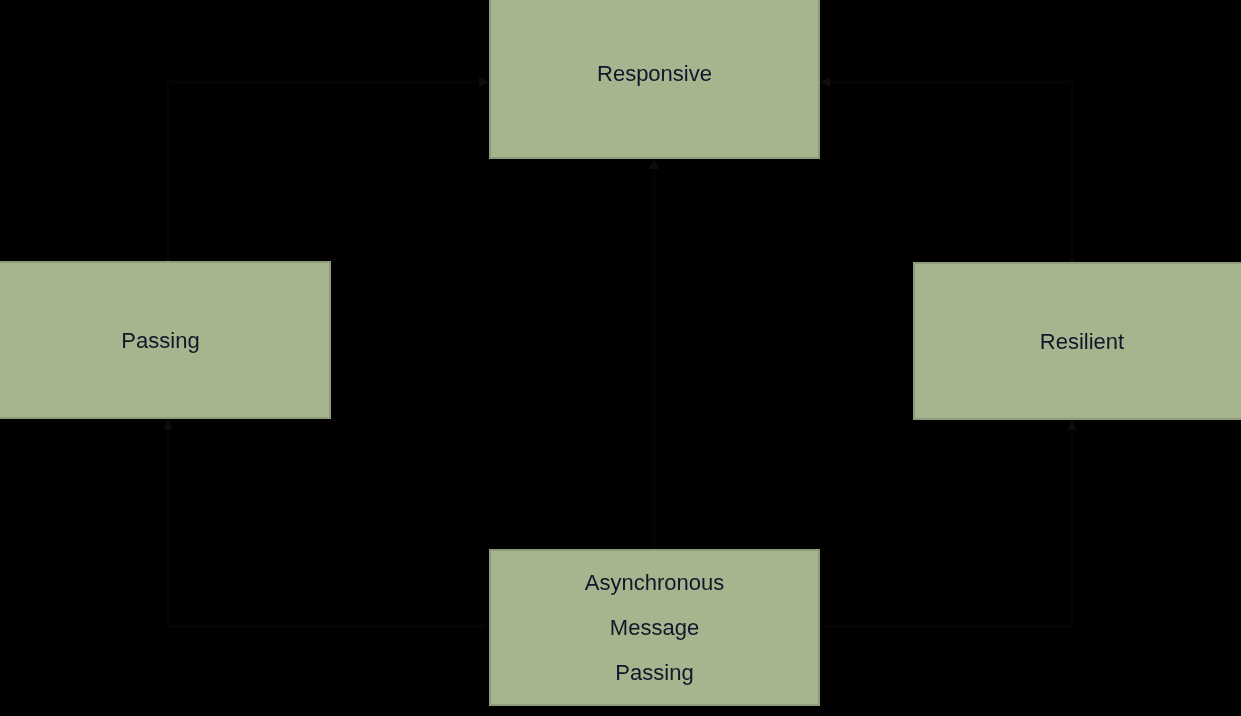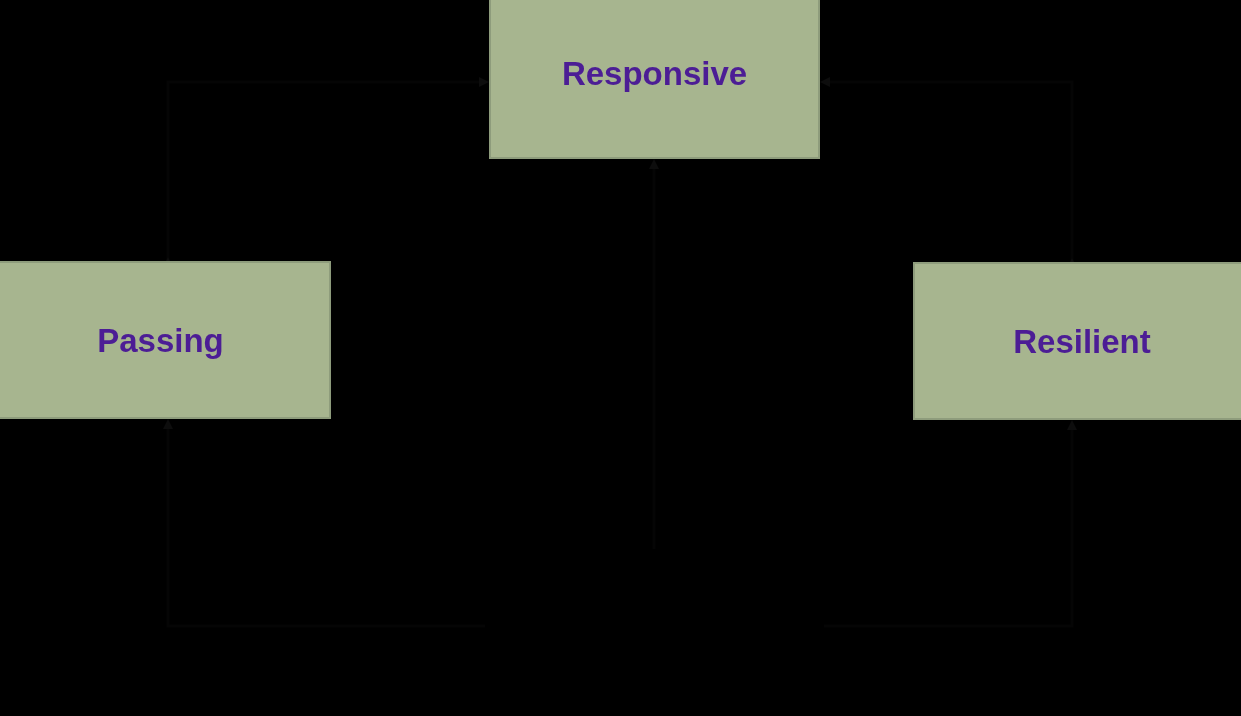--- a/index.html
+++ b/index.html
@@ -22,24 +22,24 @@
     position: absolute;
     box-sizing: border-box;
     background: #a7b58f;
     border: 2px solid #8e9c7c;
     display: flex;
     align-items: center;
     justify-content: center;
     text-align: center;
   }
   .node-label {
-    color: #4c1d95;
-    font-size: 33px;
+    color: #0f172a;
+    font-size: 22px;
     line-height: 45px;
-    font-weight: 700;
+    font-weight: 400;
     letter-spacing: 0px;
     white-space: pre-line;
     padding: 0 6px;
   }
   
   #node-responsive {
     left: 489px;
     top: -12px;
     width: 331px;
     height: 171px;
@@ -120,14 +120,19 @@
   </div>
 
   <div class="node" id="node-elastic">
     <span class="node-label">Passing</span>
   </div>
 
   <div class="node" id="node-resilient">
     <span class="node-label">Resilient</span>
   </div>
 
+  <div class="node" id="node-async">
+    <span class="node-label">Asynchronous
+Message
+Passing</span>
+  </div>
 
 </div>
 
 </body></html>

